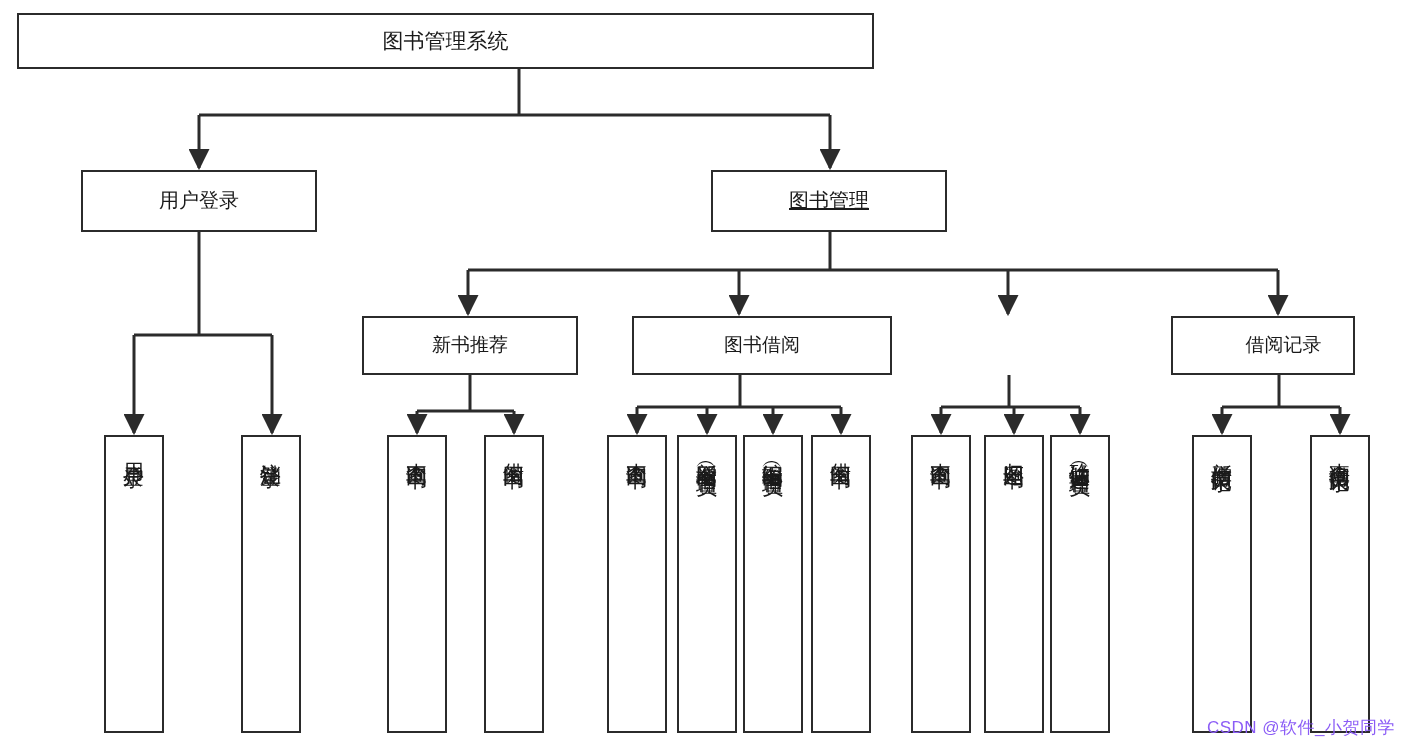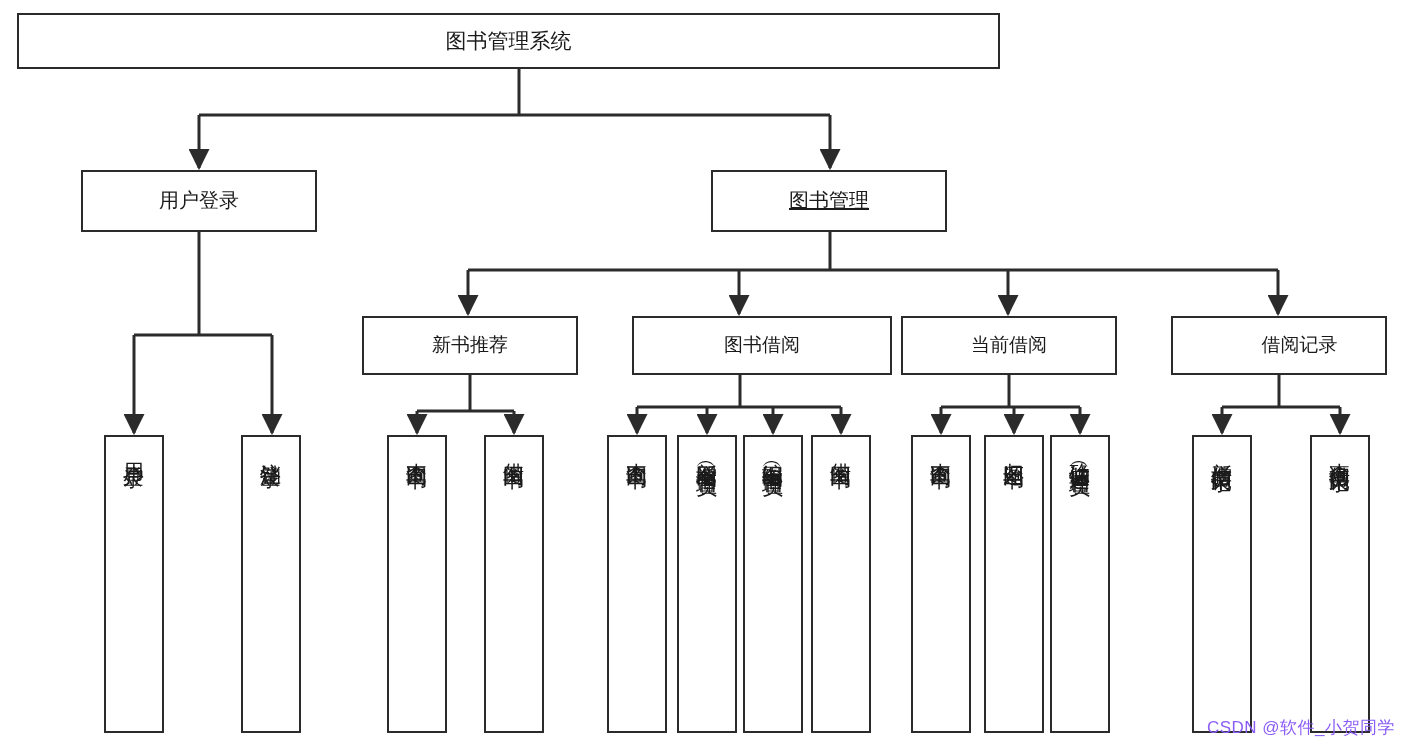--- a/index.html
+++ b/index.html
@@ -116,41 +116,38 @@
       <path d="M 1014 407 L 1014 433" marker-end="url(#arrow)"></path>
       <path d="M 1080 407 L 1080 433" marker-end="url(#arrow)"></path>
 
       <path d="M 1279 375 L 1279 407"></path>
       <path d="M 1222 407 L 1340 407"></path>
       <path d="M 1222 407 L 1222 433" marker-end="url(#arrow)"></path>
       <path d="M 1340 407 L 1340 433" marker-end="url(#arrow)"></path>
     </g>
   </svg>
 
-  <div class="node root" style="left:17px; top:13px; width:983px; height:56px;">
+  <div class="node root" style="left:17px; top:13px; width:857px; height:56px;">
     <span class="label">图书管理系统</span>
   </div>
 
   <div class="node lvl2" style="left:81px; top:170px; width:236px; height:62px;">
     <span class="label">用户登录</span>
   </div>
   <div class="node lvl2" style="left:711px; top:170px; width:236px; height:62px;text-decoration:underline;">
     <span class="label">图书管理</span>
   </div>
 
   <div class="node lvl3" style="left:362px; top:316px; width:216px; height:59px;">
     <span class="label">新书推荐</span>
   </div>
   <div class="node lvl3" style="left:632px; top:316px; width:260px; height:59px;">
     <span class="label">图书借阅</span>
   </div>
-  <div class="node lvl3" style="left:901px; top:316px; width:216px; height:59px;">
-    <span class="label">当前借阅</span>
-  </div>
-  <div class="node lvl3" style="left:1171px; top:316px; width:216px; height:59px;padding-left:41px;">
+  <div class="node lvl3" style="left:1171px; top:316px; width:184px; height:59px;padding-left:41px;">
     <span class="label">借阅记录</span>
   </div>
 
   <div class="node leaf" style="left:104px; top:435px; width:60px; height:298px;">
     <span class="label">用户登录</span>
   </div>
   <div class="node leaf" style="left:241px; top:435px; width:60px; height:298px;">
     <span class="label">注销登录</span>
   </div>
   <div class="node leaf" style="left:387px; top:435px; width:60px; height:298px;">

